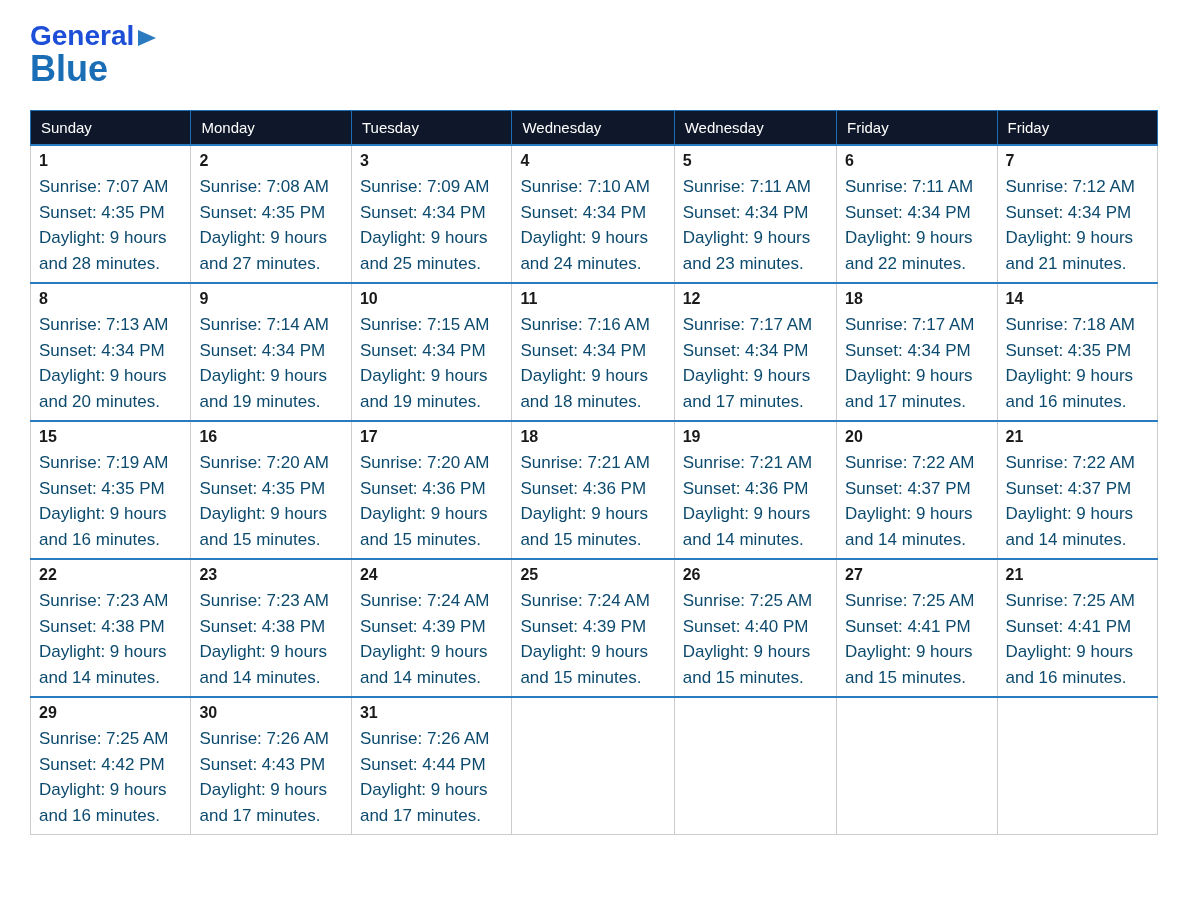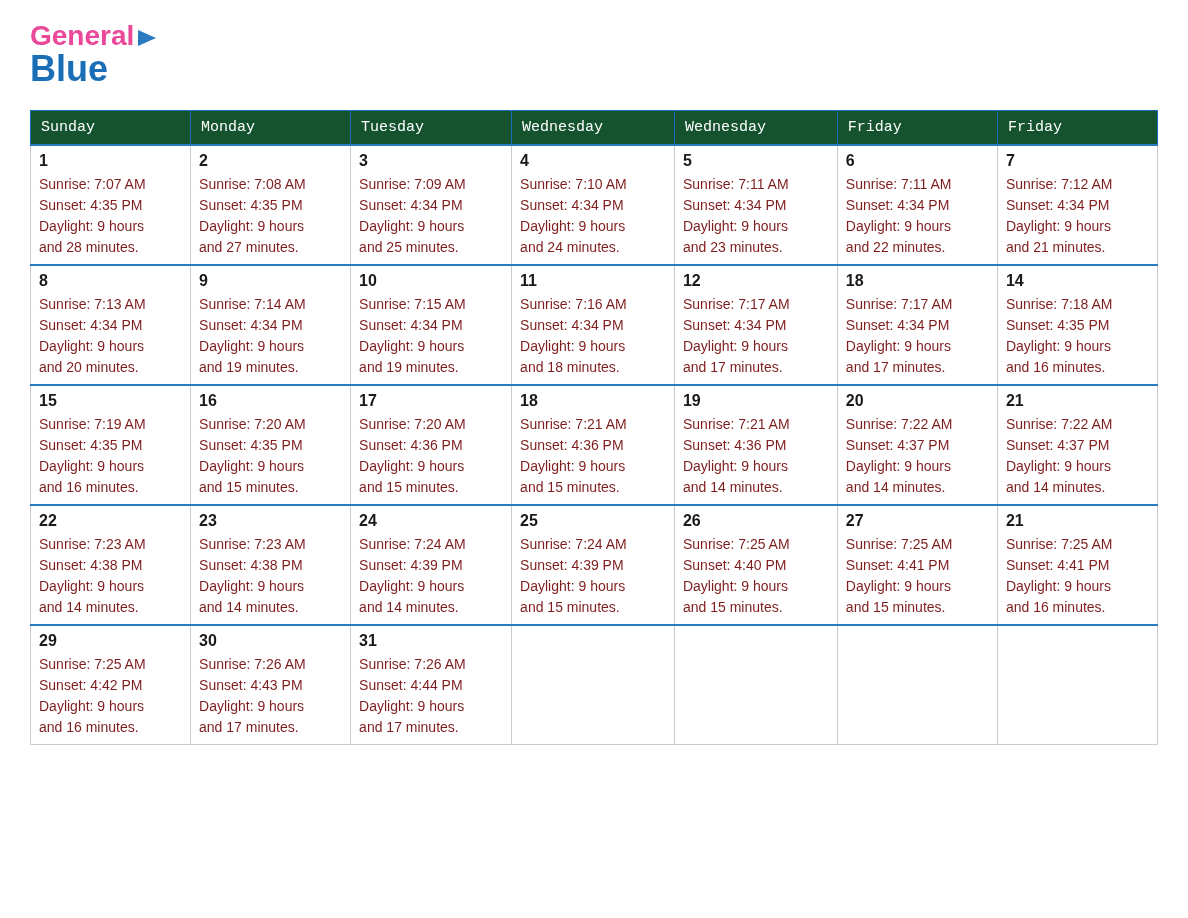--- a/index.html
+++ b/index.html
@@ -36,61 +36,60 @@
       color: #333;
       font-family: Georgia, serif;
       margin-top: 4px;
     }
     .calendar {
       width: 100%;
       border-collapse: collapse;
       border: 1px solid #ccc;
     }
     .calendar th {
-      background-color: #14532d;
+      background-color: #0f172a;
       color: #fff;
       font-size: 15px;
       font-weight: normal;
       padding: 8px 10px;
       text-align: left;
       border: 1px solid #1a6eb5;
-      font-family: Liberation Mono, monospace;
     }
     .calendar td {
       border: 1px solid #ccc;
       vertical-align: top;
       padding: 6px 8px;
       width: 170px;
       min-height: 110px;
     }
     .day-number {
       font-size: 16px;
       font-weight: bold;
       color: #1a1a1a;
       margin-bottom: 4px;
     }
     .day-info {
-      font-size: 14px;
-      color: #7f1d1d;
+      font-size: 17px;
+      color: #0c4a6e;
       line-height: 1.5;
     }
     .empty-cell {
       background: #fff;
     }
     tr.week-row td {
       border-top: 2px solid #2a7abf;
     }
   </style>
 </head>
 <body>
 
 <div class="header">
   <div class="logo">
     <div class="logo-row1">
-      <span style="font-size:28px;font-weight:bold;color:#ec4899;">General</span>
+      <span style="font-size:28px;font-weight:bold;color:#1d4ed8;">General</span>
       <svg width="22" height="22" viewBox="0 0 22 22" style="margin-left:2px;margin-top:2px;">
         <polygon points="2,4 20,12 2,20" fill="#2a7abf"></polygon>
       </svg>
     </div>
     <div class="logo-row2">Blue</div>
   </div>
   <div class="title-section">
     <div class="month-title"></div>
     <div class="location"></div>
   </div>

